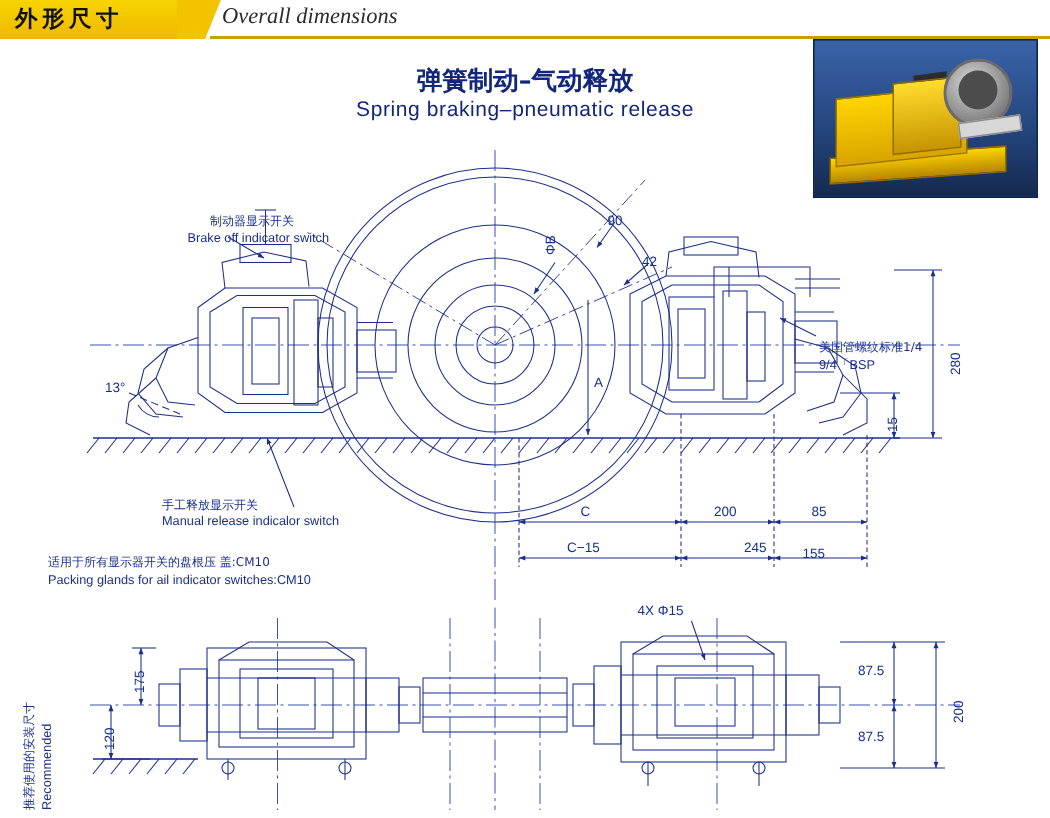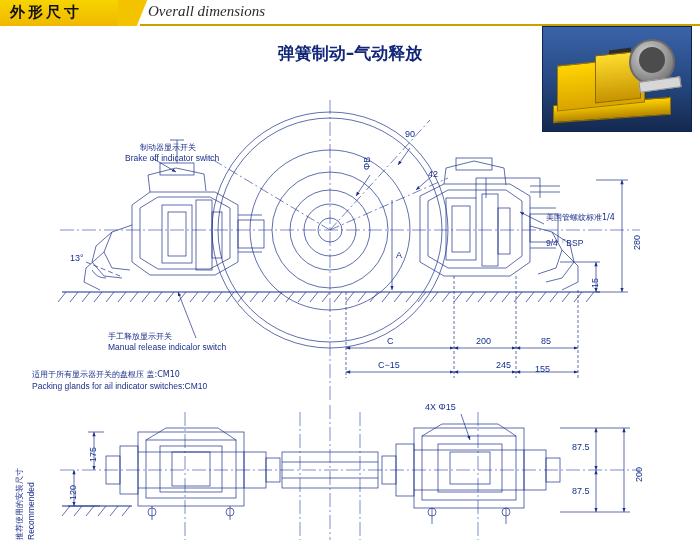--- a/index.html
+++ b/index.html
@@ -127,20 +127,21 @@
   <div class="banner">
     <div class="banner-slash"></div>
     <div class="banner-cn">
       <span>外形尺寸</span>
     </div>
     <div class="banner-en">Overall dimensions</div>
     <div class="banner-rule"></div>
   </div>
 
   <div class="title-cn">弹簧制动–气动释放</div>
+  <div class="title-en">Spring braking–pneumatic release</div>
 
   <div class="photo">
     <div class="sky"></div>
     <div class="base"></div>
     <div class="bodyY"></div>
     <div class="dark"></div>
     <div class="bodyY2"></div>
     <div class="disc"></div>
     <div class="disc2"></div>
     <div class="rod"></div>
@@ -381,28 +382,28 @@
 
   <div class="lbl cn" style="left:108px;top:142px;padding-left:32px;">制动器显示开关</div>
   <div class="lbl" style="left:108px;top:153px;margin-left:17px;">Brake off indicator switch</div>
 
   <div class="lbl cn" style="left:108px;top:331px;">手工释放显示开关</div>
   <div class="lbl" style="left:108px;top:342px;">Manual release indicalor switch</div>
 
   <div class="lbl cn" style="left:32px;top:369px;">适用于所有显示器开关的盘根压 盖:CM10</div>
   <div class="lbl" style="left:32px;top:381px;">Packing glands for ail indicator switches:CM10</div>
 
-  <div class="lbl cn" style="left:546px;top:212px;">美国管螺纹标准1/4</div>
+  <div class="lbl cn" style="left:546px;top:226px;">美国管螺纹标准1/4</div>
   <div class="lbl" style="left:546px;top:238px;">9/4「BSP</div>
 
   <div class="lbl cn vert" style="left:14px;top:540px;">推荐使用的安装尺寸</div>
   <div class="lbl vert" style="left:26px;top:540px;">Recommended</div>
 
   <div class="lbl dim vert" style="left:362px;top:170px;">ΦB</div>
-  <div class="lbl dim" style="left:405px;top:129px;">90</div>
+  <div class="lbl dim" style="left:405px;top:142px;">90</div>
   <div class="lbl dim" style="left:428px;top:169px;">42</div>
   <div class="lbl dim" style="left:70px;top:253px;text-align:right;">13°</div>
   <div class="lbl dim" style="left:396px;top:250px;">A</div>
 
   <div class="lbl dim vert" style="left:632px;top:250px;">280</div>
   <div class="lbl dim vert" style="left:590px;top:288px;">15</div>
 
   <div class="lbl dim" style="left:387px;top:336px;">C</div>
   <div class="lbl dim" style="left:476px;top:336px;">200</div>
   <div class="lbl dim" style="left:541px;top:336px;">85</div>

